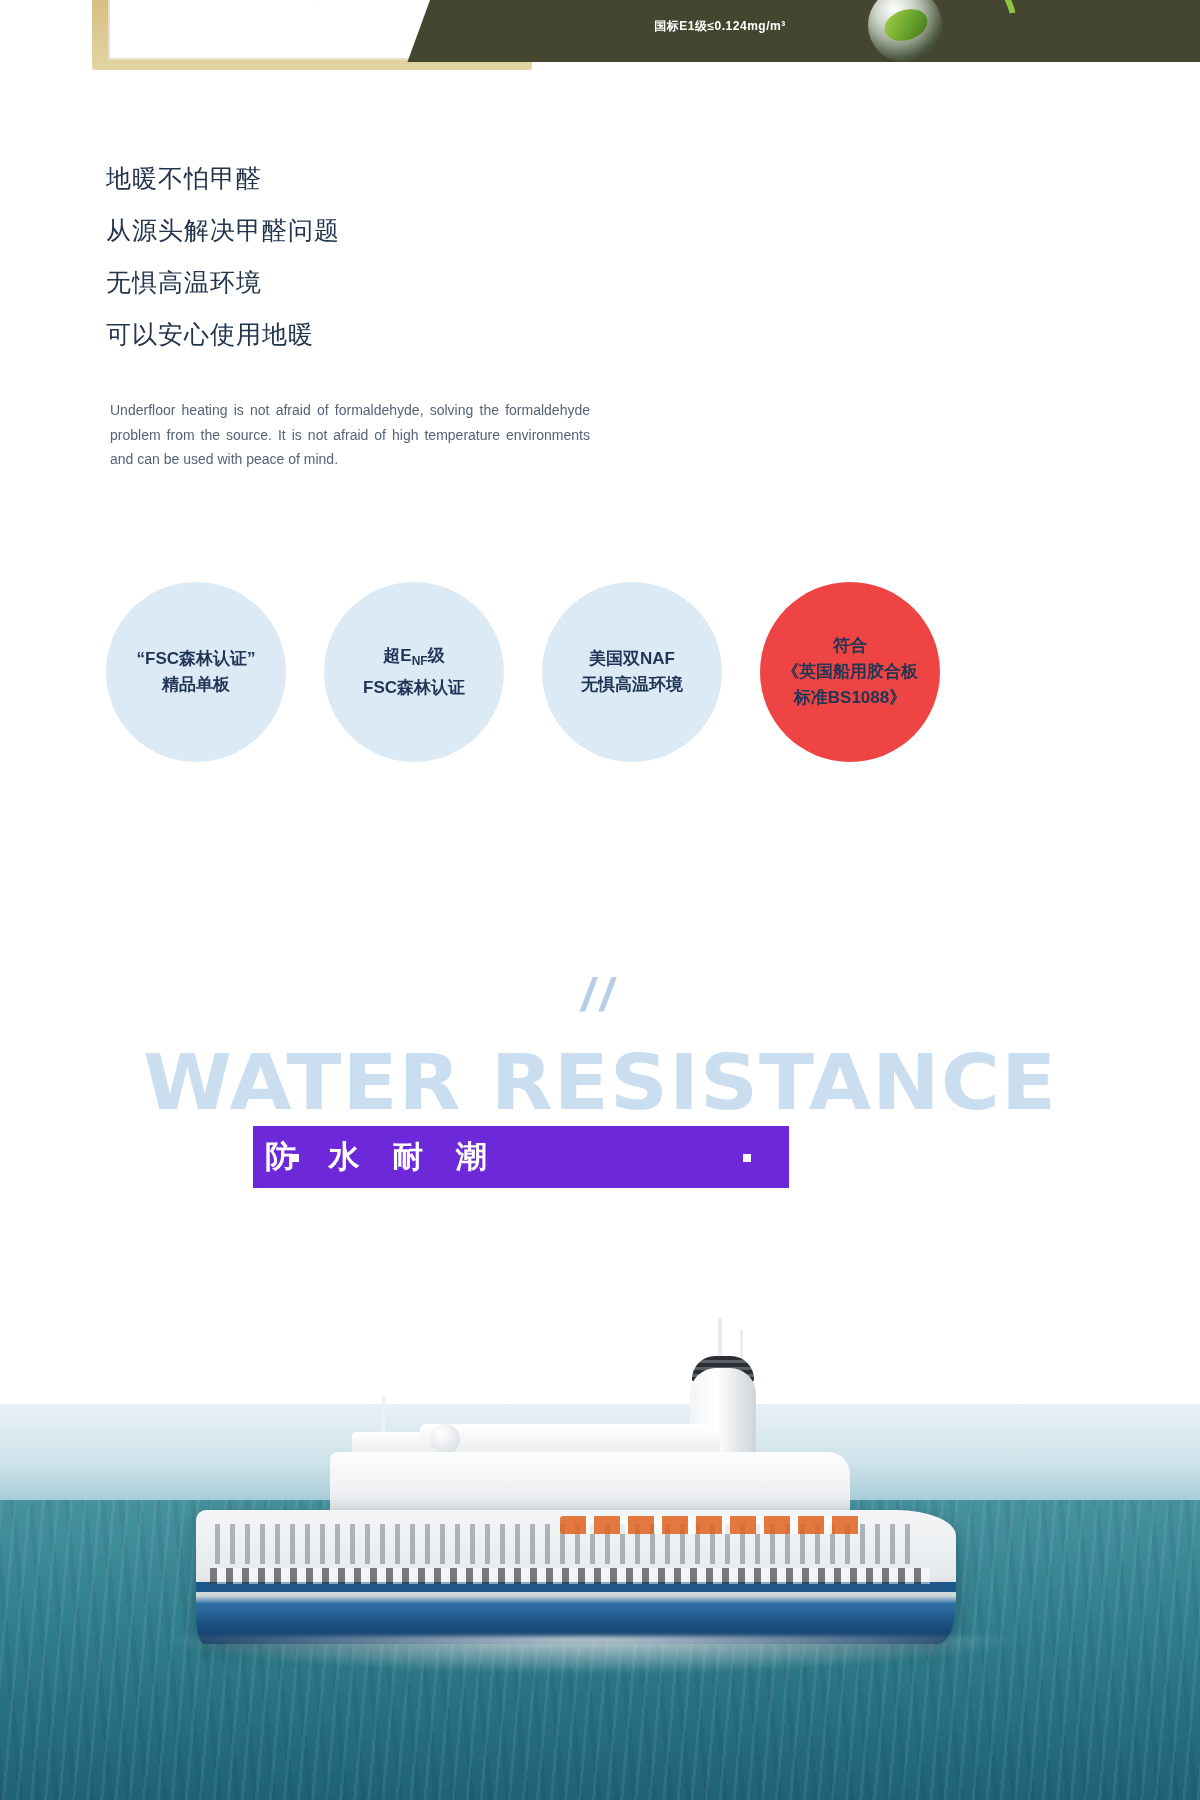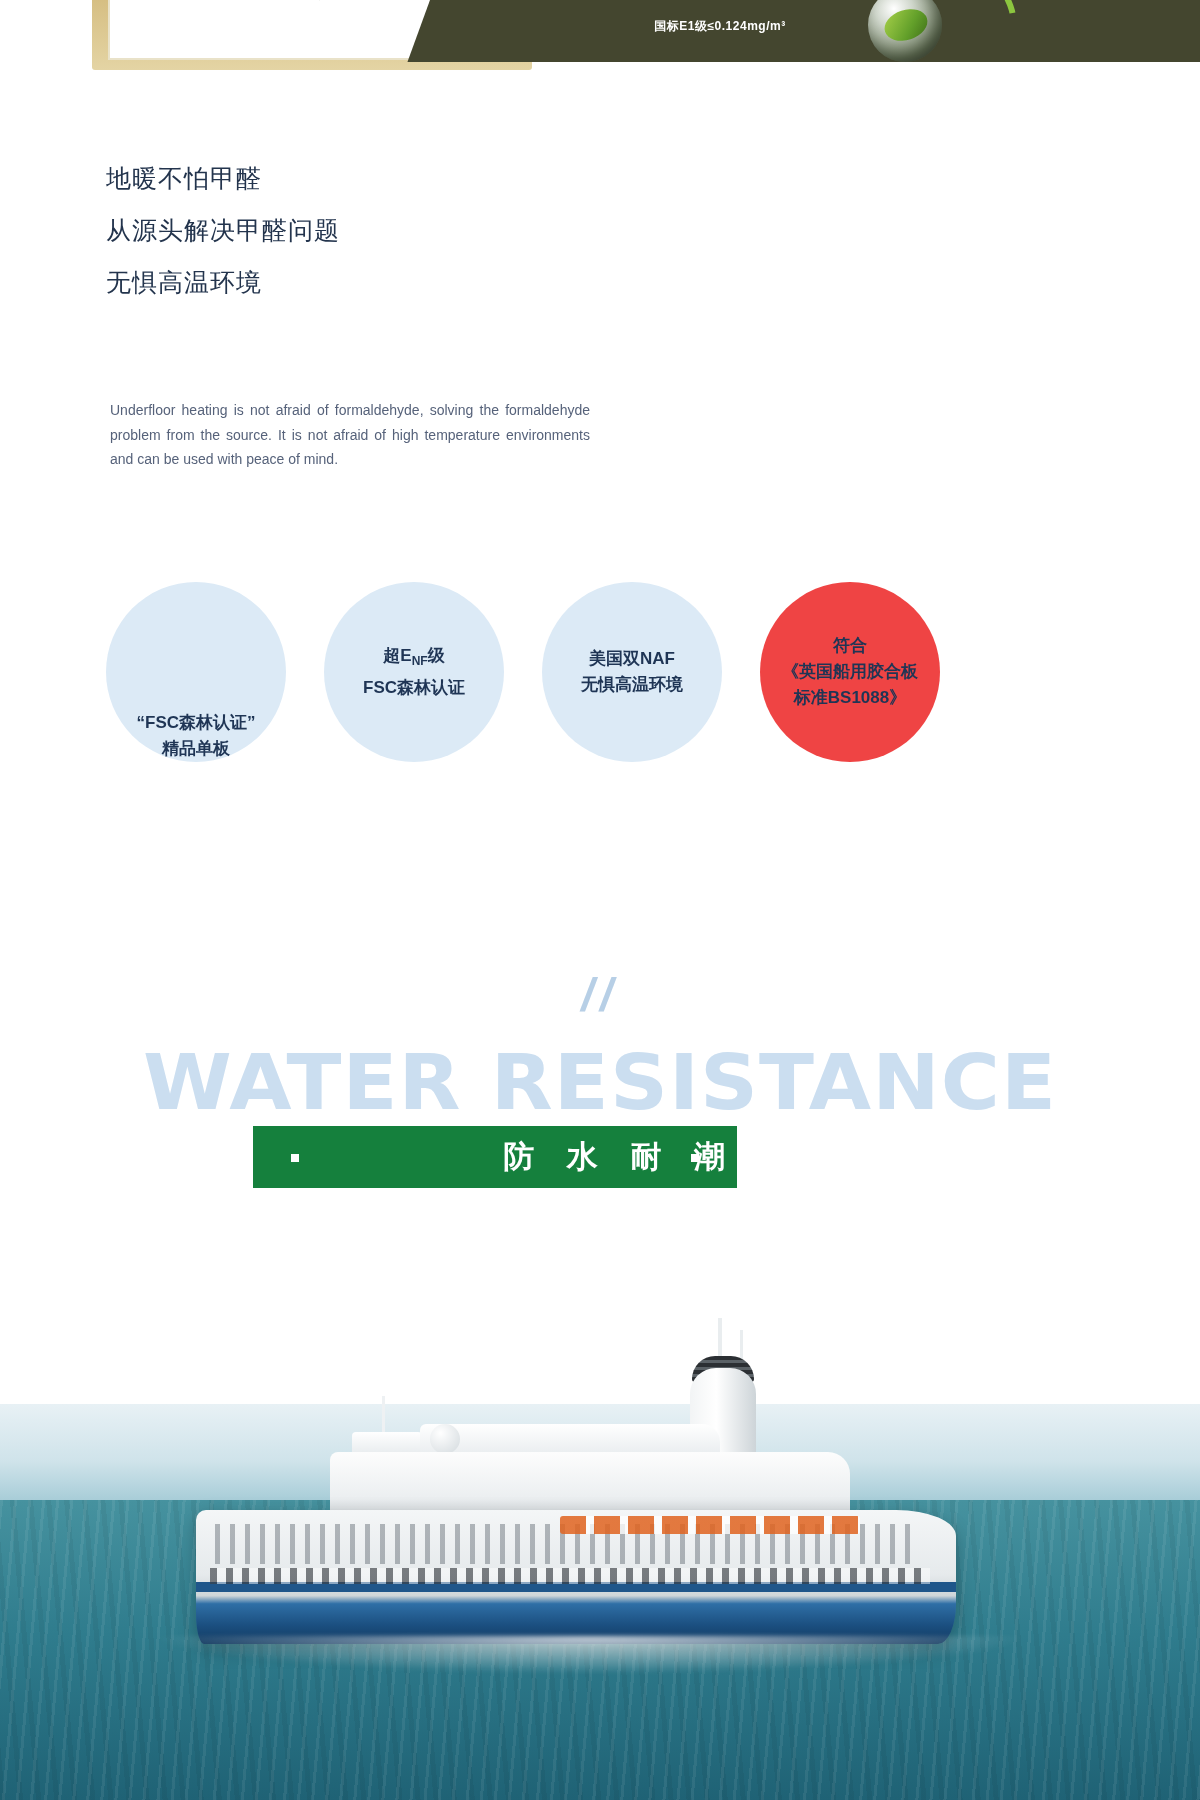--- a/index.html
+++ b/index.html
@@ -151,21 +151,21 @@
     padding: 0 10px;
   }
   .circle .ctext .small {
     font-size: 12px;
     vertical-align: sub;
     font-weight: bold;
   }
   .circle .ctext .reg {
     font-weight: bold;
   }
-  .c1 { left: 0px; align-items: flex-end; }
+  .c1 { left: 0px; }
   .c2 { left: 218px; }
   .c3 { left: 436px; }
   .c4 { left: 654px; background:#ef4444; }
 
   
   .slashes {
     position: absolute;
     left: 0; top: 972px;
     width: 1200px;
     text-align: center;
@@ -185,25 +185,25 @@
     line-height: 86px;
     font-weight: bold;
     color: #cbdef0;
     letter-spacing: 1px;
     font-family: "DejaVu Sans", sans-serif;
     transform: scaleX(1.06);
   }
   .cn-bar {
     position: absolute;
     left: 253px; top: 1126px;
-    width: 484px; height: 62px;
-    background: #15803d;
+    width: 536px; height: 62px;
+    background: #6d28d9;
     display: flex;
     align-items: center;
-    justify-content: flex-end;
+    justify-content: flex-start;
   }
   .cn-bar .bar-text {
     color: #ffffff;
     font-size: 31px;
     font-weight: bold;
     letter-spacing: 12px;
     padding-left: 12px;
   }
   .cn-bar .dot-l, .cn-bar .dot-r {
     position: absolute;
@@ -363,20 +363,21 @@
   <div class="band-text">国标E1级≤0.124mg/m³</div>
   <div class="leaf-arc"></div>
   <div class="green-ball"></div>
   <div class="green-ball-inner"></div>
 </div>
 
 <div class="headline">
   <div class="cn-line">地暖不怕甲醛</div>
   <div class="cn-line">从源头解决甲醛问题</div>
   <div class="cn-line">无惧高温环境</div>
+  <div class="cn-line">可以安心使用地暖</div>
 </div>
 
 <div class="en-block">
   <p>Underfloor heating is not afraid of formaldehyde, solving the formaldehyde problem from the source. It is not afraid of high temperature environments and can be used with peace of mind.</p>
 </div>
 
 <div class="circles">
 
   <div class="circle c1">
     <div class="ctext">

